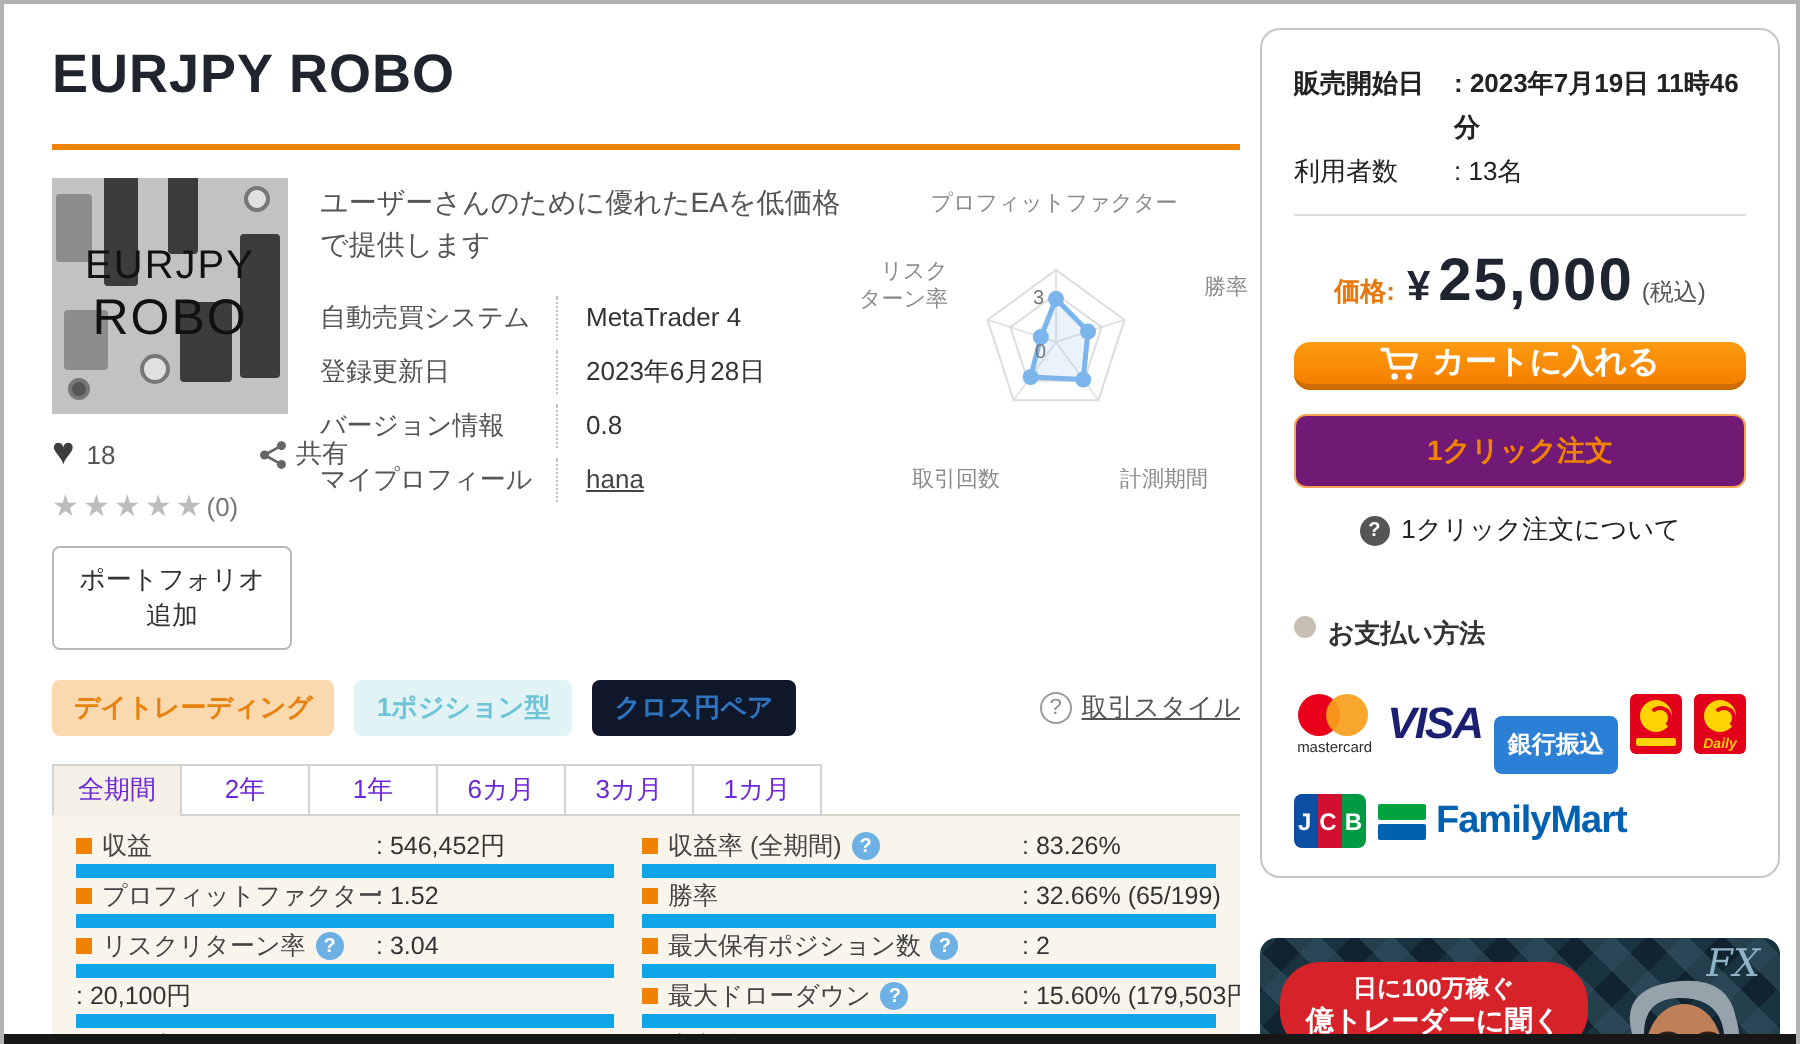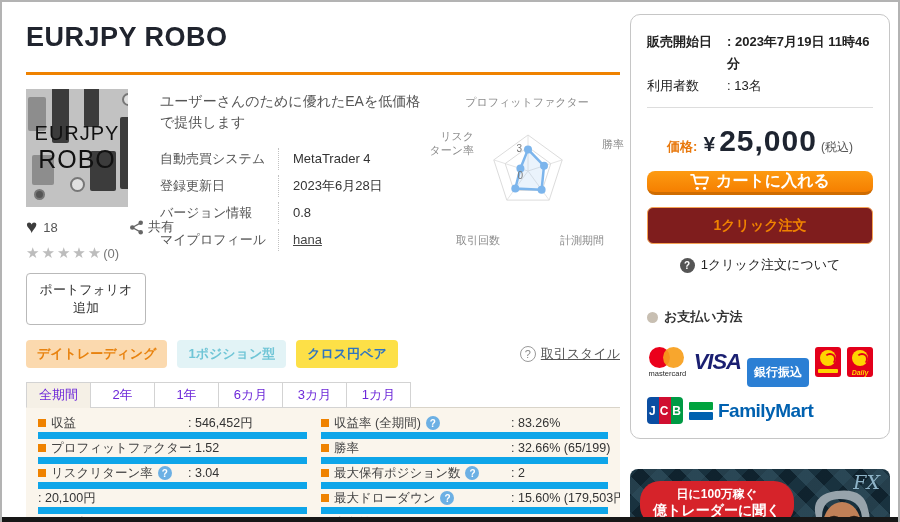--- a/index.html
+++ b/index.html
@@ -8,21 +8,21 @@
     font-family:"Liberation Sans","DejaVu Sans",sans-serif;
     background:#fff; color:#333; position:relative; overflow:hidden;
     border:2px solid #b3b3b3; border-bottom:none;
   }
   
   .content { position:absolute; left:24px; top:10px; width:594px; }
   .page-title { font-size:27px; font-weight:bold; color:#20242e; letter-spacing:.5px; margin-top:10px; }
   .title-rule { height:3px; background:#ef8200; border:none; margin-top:19px; }
   .product-head { position:relative; display:flex; margin-top:14px; }
   .col-thumb { width:120px; flex:none; }
-  .thumb { position:relative; width:102px; height:118px; background:#c2c2c2; overflow:hidden; }
+  .thumb { position:relative; width:118px; height:118px; background:#c2c2c2; overflow:hidden; }
   .thumb .chip { position:absolute; background:#3c3c3c; border-radius:2px; }
   .thumb .chip.light { background:#8d8d8d; }
   .thumb .pad { position:absolute; border-radius:50%; background:#e0e0e0; border:2px solid #777; }
   .thumb-text { position:absolute; inset:0; display:flex; flex-direction:column; align-items:center; justify-content:center; color:#111; }
   .thumb-text .t1 { font-size:20px; letter-spacing:1px; }
   .thumb-text .t2 { font-size:25px; letter-spacing:1px; }
   .col-meta { margin-left:14px; width:272px; }
   .desc { font-size:14px; color:#555; line-height:1.5; margin:2px 0 12px; }
   .meta-row { display:flex; min-height:27px; align-items:center; font-size:13px; }
   .meta-label { width:118px; flex:none; color:#555; }
@@ -50,21 +50,21 @@
   .stars-row { margin-top:6px; font-size:13px; color:#777; }
   .stars { color:#bdbdbd; font-size:15px; letter-spacing:2px; }
   .portfolio-btn { margin-top:11px; display:inline-block; font-size:13px; color:#333; background:#fff;
     border:1px solid #b9b9b9; border-radius:4px; padding:7px 11px; cursor:pointer;
     font-family:"Liberation Sans","DejaVu Sans",sans-serif; }
   
   .tags-row { display:flex; align-items:center; gap:10px; margin-top:15px; }
   .tag { font-size:13px; font-weight:bold; padding:5px 11px; border-radius:4px; cursor:pointer; }
   .tag-1 { background:#fbd9ae; color:#e8820e; }
   .tag-2 { background:#e2f3f6; color:#6fc5d6; }
-  .tag-3 { background:#fde047; color:#2f74c0; }
+  .tag-3 { background:#0f172a; color:#2f74c0; }
   .style-link-wrap { margin-left:auto; display:flex; align-items:center; gap:5px; font-size:13px; color:#555; }
   .q-outline { width:16px; height:16px; border:1px solid #9a9a9a; border-radius:50%; color:#8a8a8a;
     font-size:11px; display:flex; align-items:center; justify-content:center; }
   .q-outline::before { content:"?"; }
   .style-link { text-decoration:underline; cursor:pointer; color:#555; }
   
   .tabs { display:flex; margin-top:14px; position:relative; z-index:2; }
   .tab { min-width:65px; height:26px; line-height:24px; text-align:center; font-size:13px; color:#6d28d9;
     background:#fff; border:1px solid #d3d3d3; margin-left:-1px; cursor:pointer; }
   .tab:first-child { margin-left:0; }
@@ -92,29 +92,29 @@
   .card-divider { border:none; border-top:1px solid #ddd; margin:10px 0 16px; }
   .price-row { display:flex; align-items:baseline; justify-content:center; gap:4px; }
   .price-label { color:#e8780c; font-size:13px; font-weight:bold; }
   .yen { font-size:21px; font-weight:bold; color:#1e2430; margin-left:2px; }
   .price-num { font-size:30px; font-weight:bold; color:#1e2430; letter-spacing:1px; }
   .tax { font-size:12px; color:#555; }
   .cart-btn { margin-top:13px; width:100%; height:24px; border:none; border-bottom:3px solid #cf6c00;
     border-radius:8px; background:linear-gradient(#fd9b12,#f57f00); color:#fff; font-size:16px; font-weight:bold;
     display:flex; align-items:center; justify-content:center; gap:6px; cursor:pointer;
     font-family:"Liberation Sans","DejaVu Sans",sans-serif; }
-  .oneclick-btn { margin-top:12px; width:100%; height:37px; background:#7f1d1d; border:1px solid #f5a253;
+  .oneclick-btn { margin-top:12px; width:100%; height:37px; background:#701a75; border:1px solid #f5a253;
     border-radius:6px; color:#f08300; font-size:14px; font-weight:bold; cursor:pointer;
     font-family:"Liberation Sans","DejaVu Sans",sans-serif; }
   .about-row { margin-top:12px; display:flex; align-items:center; justify-content:center; gap:6px;
     font-size:13px; color:#222; }
   .q-dark { width:15px; height:15px; border-radius:50%; background:#555; color:#fff; font-size:10px; font-weight:bold;
     display:flex; align-items:center; justify-content:center; cursor:pointer; }
   .q-dark::before { content:"?"; }
-  .pay-header { margin-top:34px; display:flex; align-items:center; gap:6px; font-size:13px; font-weight:bold; color:#333; }
+  .pay-header { margin-top:34px; display:flex; gap:6px; font-size:13px; font-weight:bold; color:#333; }
   .pay-dot { width:11px; height:11px; border-radius:50%; background:#c8bfb2; }
   .pay-row { display:flex; align-items:center; gap:6px; margin-top:10px; }
   .pm-mc { width:42px; text-align:center; }
   .mc-circles { position:relative; height:21px; width:36px; margin:0 auto; }
   .mc-circles i { position:absolute; width:21px; height:21px; border-radius:50%; top:0; }
   .mc-red { left:0; background:#eb001b; }
   .mc-org { left:14px; background:#f79e1b; opacity:.92; }
   .pm-mc span { font-size:7.5px; color:#2b2b2b; display:block; margin-top:1px; }
   .pm-visa { font-size:22px; font-weight:bold; font-style:italic; color:#1a1f71; letter-spacing:-1px; }
   .pm-bank { background:#2b7fd4; color:#fff; font-size:12px; font-weight:bold; padding:6px 7px; border-radius:4px; white-space:nowrap;margin-top:22px; }

